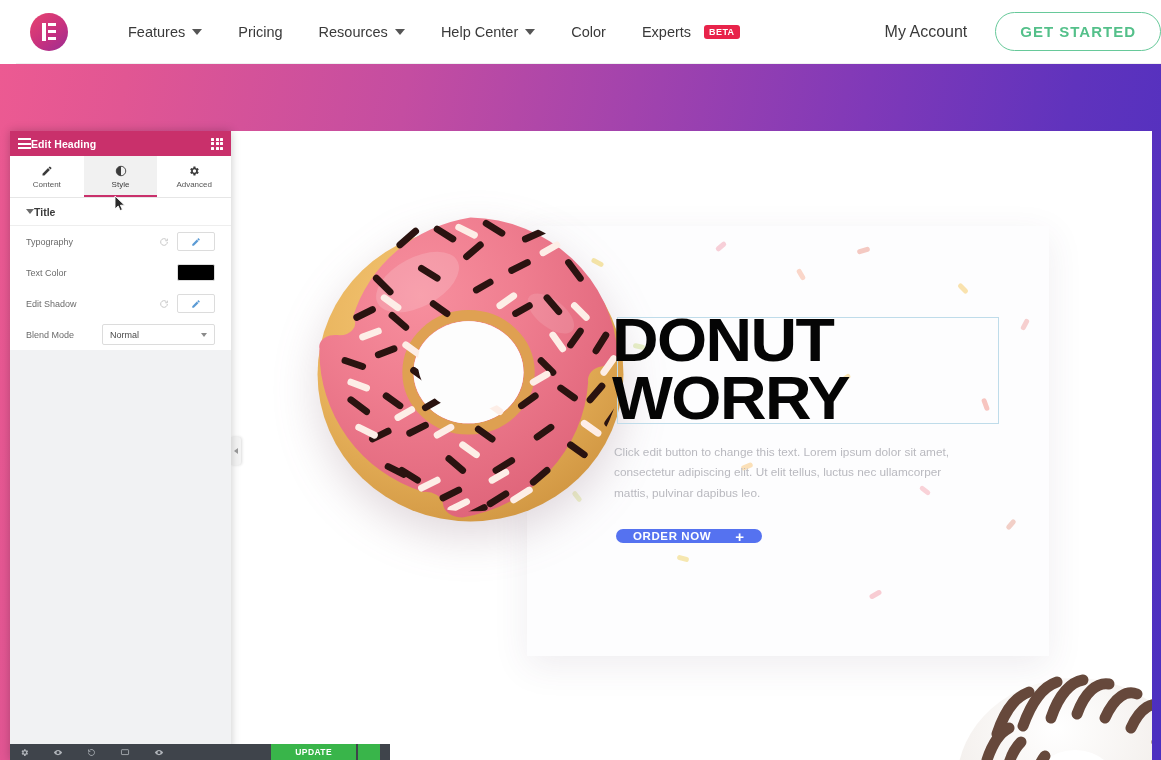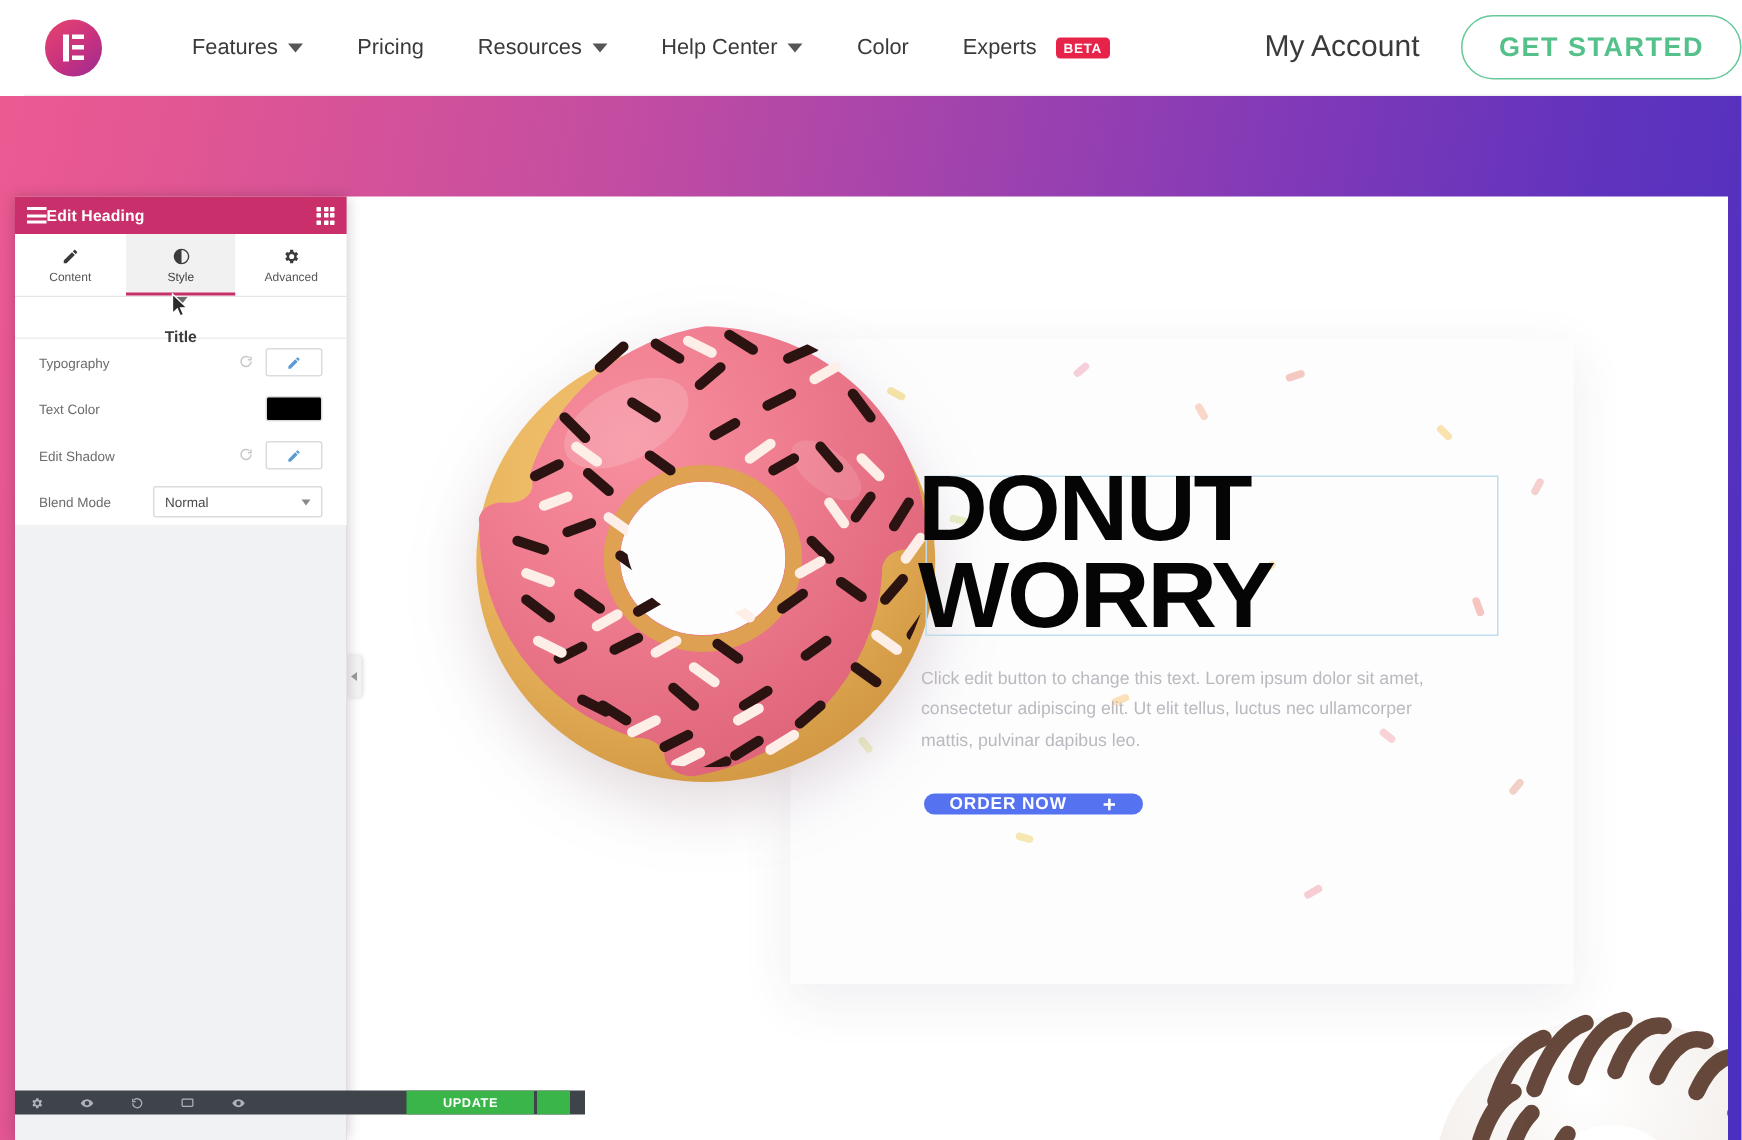--- a/index.html
+++ b/index.html
@@ -53,29 +53,29 @@
     background: #e8234a; color: #fff;
     font-size: 9px; font-weight: bold;
     padding: 2px 5px 2px 5px; border-radius: 3px;
     margin-left: 6px; letter-spacing: .4px;
   }
   .nav-right {
     margin-left: auto; display: flex; align-items: center;
     margin-right: 16px;
   }
   .my-account {
-    font-size: 20px; color: #3a3a3a;
+    font-size: 16px; color: #3a3a3a;
     margin-right: 28px; cursor: pointer; white-space: nowrap;
   }
   .get-started {
     border: 1.6px solid #67c99a; color: #54c08a;
     background: #fff;
     border-radius: 22px;
     padding: 10px 24px;
-    font-size: 18px; font-weight: bold; letter-spacing: 1px;
+    font-size: 15px; font-weight: bold; letter-spacing: 1px;
     cursor: pointer; white-space: nowrap;
   }
 
   
   .gradient-stage {
     position: absolute; top: 64px; left: 0;
     width: 1161px; height: 696px;
     background: linear-gradient(100deg,
        #ec5a92 0%, #e15693 10%, #c44da1 32%,
        #a243ad 50%, #8039b8 68%, #6033bd 84%, #4b2fc0 100%);
@@ -135,24 +135,24 @@
   .panel-tab.active .tab-label { color: #3b3b3b; }
   .tab-ico { height: 13px; display: flex; align-items: center; }
 
   .cursor-arrow {
     position: absolute; left: 114px; top: 195px;
     z-index: 33; pointer-events: none;
   }
 
   .panel-body { background: #fff; flex: 0 0 auto; }
   .section-head {
-    display: flex; align-items: center; gap: 16px;
+    display: flex; align-items: center; gap: 0;
     height: 28px; padding: 0 16px;
     border-bottom: 1px solid #eeeeee;
-    background: #fff; cursor: pointer; flex-direction: column;
+    background: #fff; cursor: pointer;
   }
   .section-head .tri {
     width: 0; height: 0;
     border-left: 4px solid transparent;
     border-right: 4px solid transparent;
     border-top: 5px solid #6b6b6b;
   }
   .section-head .sec-title {
     font-size: 10.5px; font-weight: bold; color: #3b3b3b;
   }
@@ -200,21 +200,21 @@
   }
   .collapse-handle .chev {
     width: 0; height: 0;
     border-top: 3.5px solid transparent;
     border-bottom: 3.5px solid transparent;
     border-right: 4px solid #9a9a9a;
   }
 
   
   .editor-footer {
-    position: absolute; left: 10px; top: 727px;
+    position: absolute; left: 10px; top: 744px;
     width: 380px; height: 16px;
     background: #3f444b; z-index: 31;
     display: flex; align-items: center; padding: 0 10px; gap: 24px;
     overflow: hidden;
   }
   .footer-ico { opacity: .78; cursor: pointer; display: flex; }
   .update-btn {
     margin-left: auto; display: flex; align-items: stretch; gap: 2px;
     height: 100%;
   }

